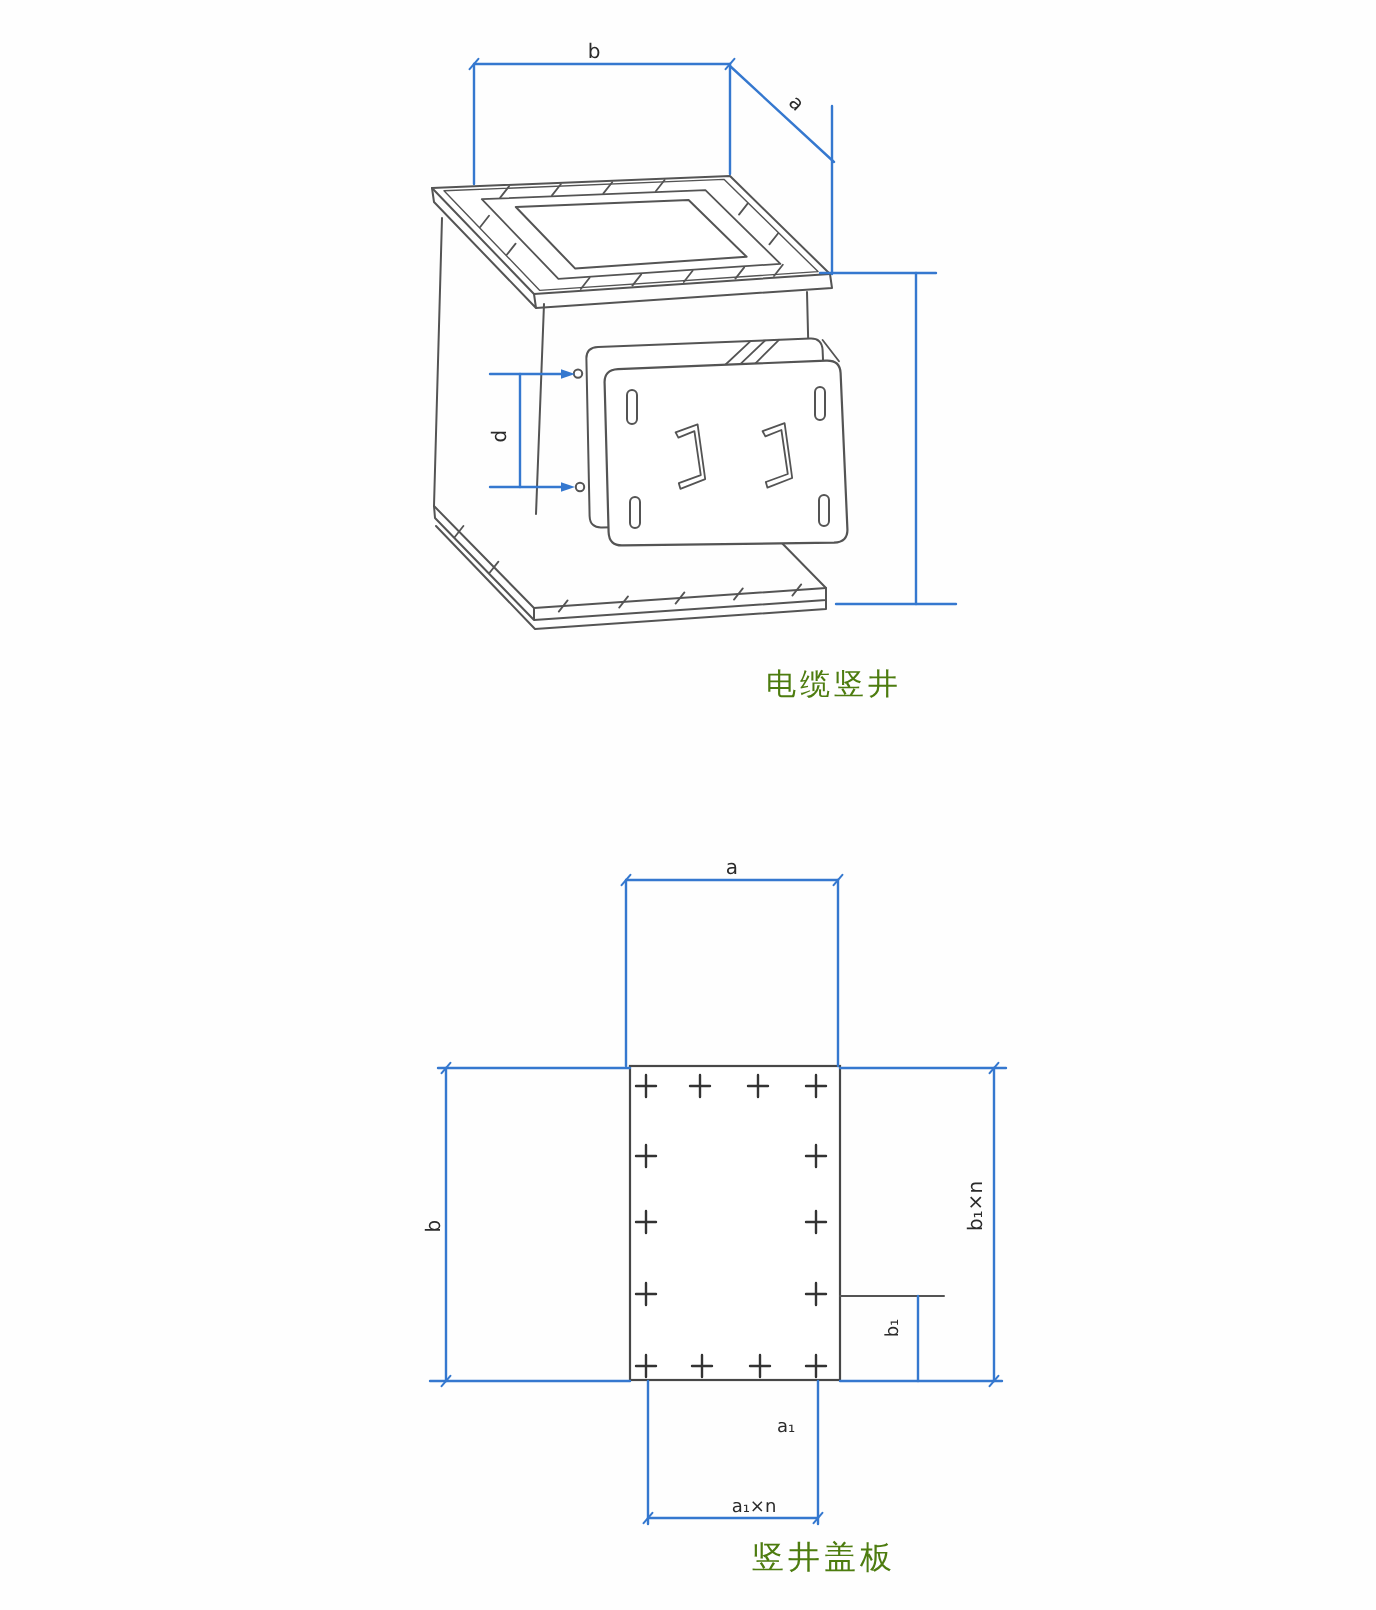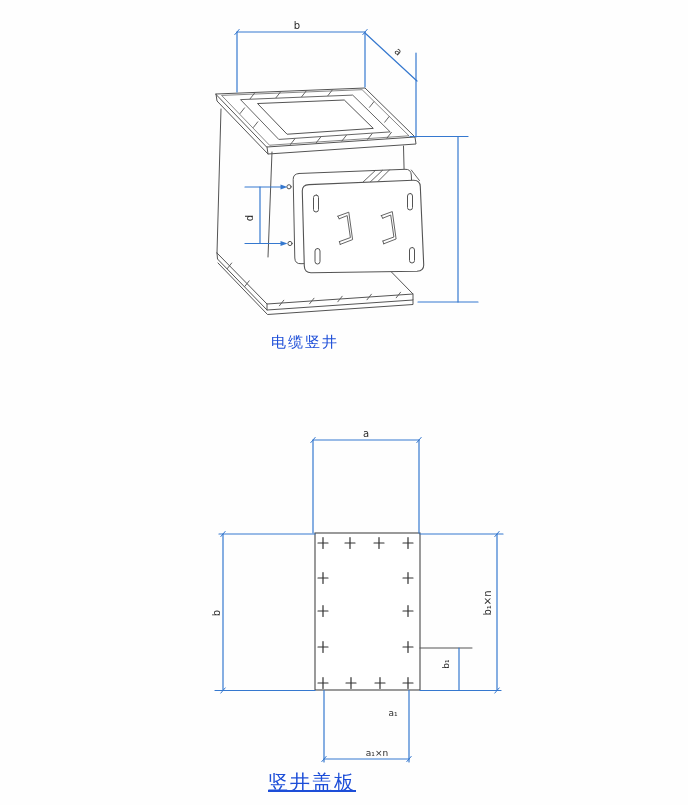--- a/index.html
+++ b/index.html
@@ -2,25 +2,25 @@
 <html><head>
 <meta charset="utf-8">
 <style>
   html,body{margin:0;padding:0;background:#ffffff;}
   .page{
     position:relative;width:688px;height:805px;background:#fefefe;overflow:hidden;
     font-family:"DejaVu Sans",sans-serif;
   }
   svg{position:absolute;left:0;top:0;}
   .caption{
-    position:absolute;text-align:left;color:#1d4ed8;
+    position:absolute;text-align:right;color:#4d7c0f;
     font-family:"DejaVu Sans",sans-serif;letter-spacing:2px;
   }
   .caption.shaft{left:271px;top:333px;width:180px;font-size:15px;}
-  .caption.cover{left:268px;top:769px;width:180px;font-size:20px;text-decoration:underline;}
+  .caption.cover{left:268px;top:769px;width:180px;font-size:16px;}
   .dimtext{font-size:10px;fill:#2b2b2b;font-family:"DejaVu Sans",sans-serif;}
   .dimtext-sm{font-size:9px;fill:#2b2b2b;font-family:"DejaVu Sans",sans-serif;}
 </style>
 </head>
 <body>
 
 <div class="page">
 
   <svg width="688" height="805" viewBox="0 0 688 805">
 

